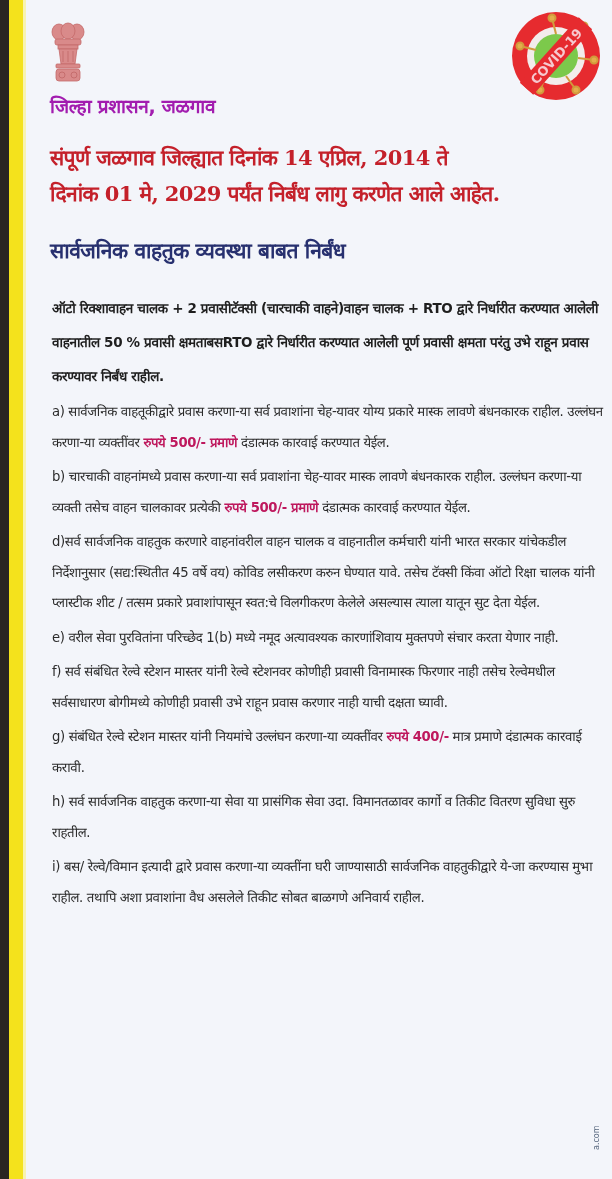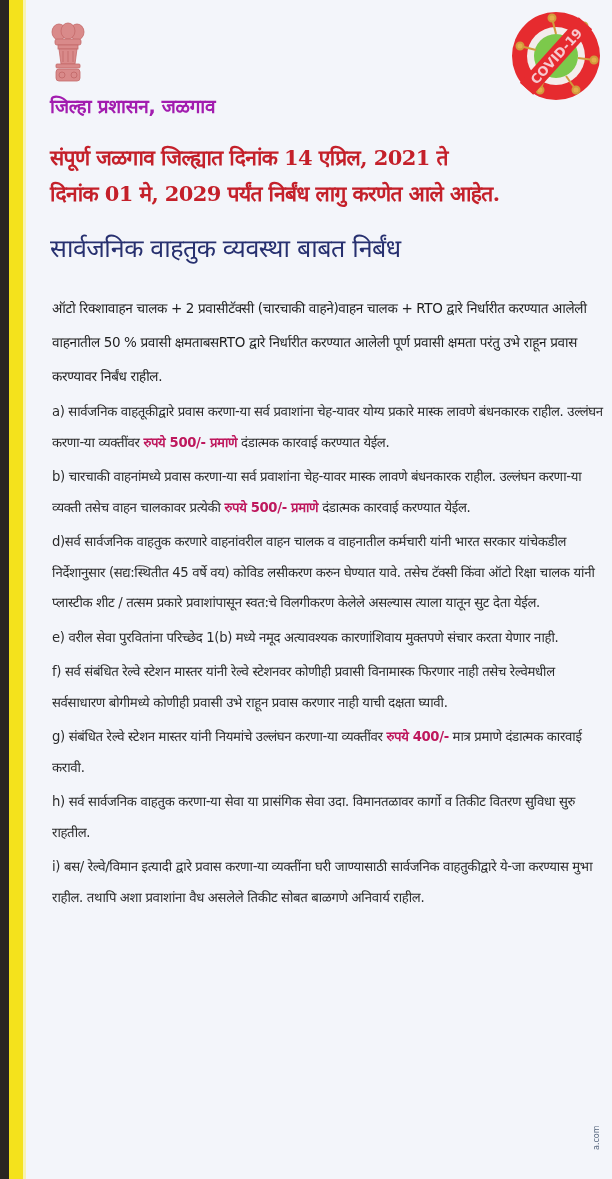--- a/index.html
+++ b/index.html
@@ -19,29 +19,29 @@
   .office {
     position: absolute; left: 50px; top: 93px;
     font-size: 19px; font-weight: bold; color: #a21caf; letter-spacing: -0.3px;
   }
   .headline {
     position: absolute; left: 50px; top: 140px; width: 560px;
     font-size: 21px; line-height: 36px; color: #c4202a; font-family: "DejaVu Serif", serif; font-weight: bold;
     letter-spacing: -0.6px;
   }
   .subtitle {
-    position: absolute; left: 50px; top: 230px;
-    font-size: 25px; color: #27306f; font-weight: normal; letter-spacing: -0.5px;
+    position: absolute; left: 50px; top: 236px;
+    font-size: 21px; color: #27306f; font-weight: bold; letter-spacing: -0.5px;
   }
   .content {
     position: absolute; left: 52px; top: 291px; width: 555px;
     font-size: 13.2px; color: #2b2b2b; letter-spacing: -0.35px;
   }
   .para { margin: 0 0 4px 0; line-height: 30.5px; }
-  .intro { font-weight: normal; font-size: 13.5px; line-height: 34px; color: #1e1e1e; }
+  .intro { font-weight: bold; font-size: 13.5px; line-height: 34px; color: #1e1e1e; }
   .b { font-weight: bold; color: #be185d; }
   .watermark {
     position: absolute; left: 592px; top: 1150px; font-size: 8px; color: #5a6a80;
     transform: rotate(-90deg); transform-origin: left top;
   }
 </style>
 </head>
 <body>
 
 <div class="left-dark"></div>
@@ -88,21 +88,21 @@
   </g>
   <g transform="rotate(-48 50 50)">
     <rect x="6" y="41" width="88" height="18" fill="#e62b2f"></rect>
     <text x="50" y="55" text-anchor="middle" font-family="DejaVu Sans, sans-serif" font-weight="bold" font-size="13" fill="#f6c9cf">COVID-19</text>
   </g>
 </svg>
 
 <div class="office">जिल्हा प्रशासन, जळगाव</div>
 
 <div class="headline">
-  <div>संपूर्ण जळगाव जिल्ह्यात दिनांक 14 एप्रिल, 2021 ते</div>
+  <div>संपूर्ण जळगाव जिल्ह्यात दिनांक 14 एप्रिल, 2014 ते</div>
   <div>दिनांक 01 मे, 2029 पर्यंत निर्बंध लागु करणेत आले आहेत.</div>
 </div>
 
 <div class="subtitle">सार्वजनिक वाहतुक व्यवस्था बाबत निर्बंध</div>
 
 <div class="content">
   <p class="para intro">ऑटो रिक्शावाहन चालक + 2 प्रवासीटॅक्सी (चारचाकी वाहने)वाहन चालक + RTO द्वारे निर्धारीत करण्यात आलेली वाहनातील 50 % प्रवासी क्षमताबसRTO द्वारे निर्धारीत करण्यात आलेली पूर्ण प्रवासी क्षमता परंतु उभे राहून प्रवास करण्यावर निर्बंध राहील.</p>
 
   <p class="para">
     <span>a) सार्वजनिक वाहतूकीद्वारे प्रवास करणा-या सर्व प्रवाशांना चेह-यावर योग्य प्रकारे मास्क लावणे बंधनकारक राहील. उल्लंघन करणा-या व्यक्तींवर </span><span class="b">रुपये 500/- प्रमाणे</span><span> दंडात्मक कारवाई करण्यात येईल.</span>

